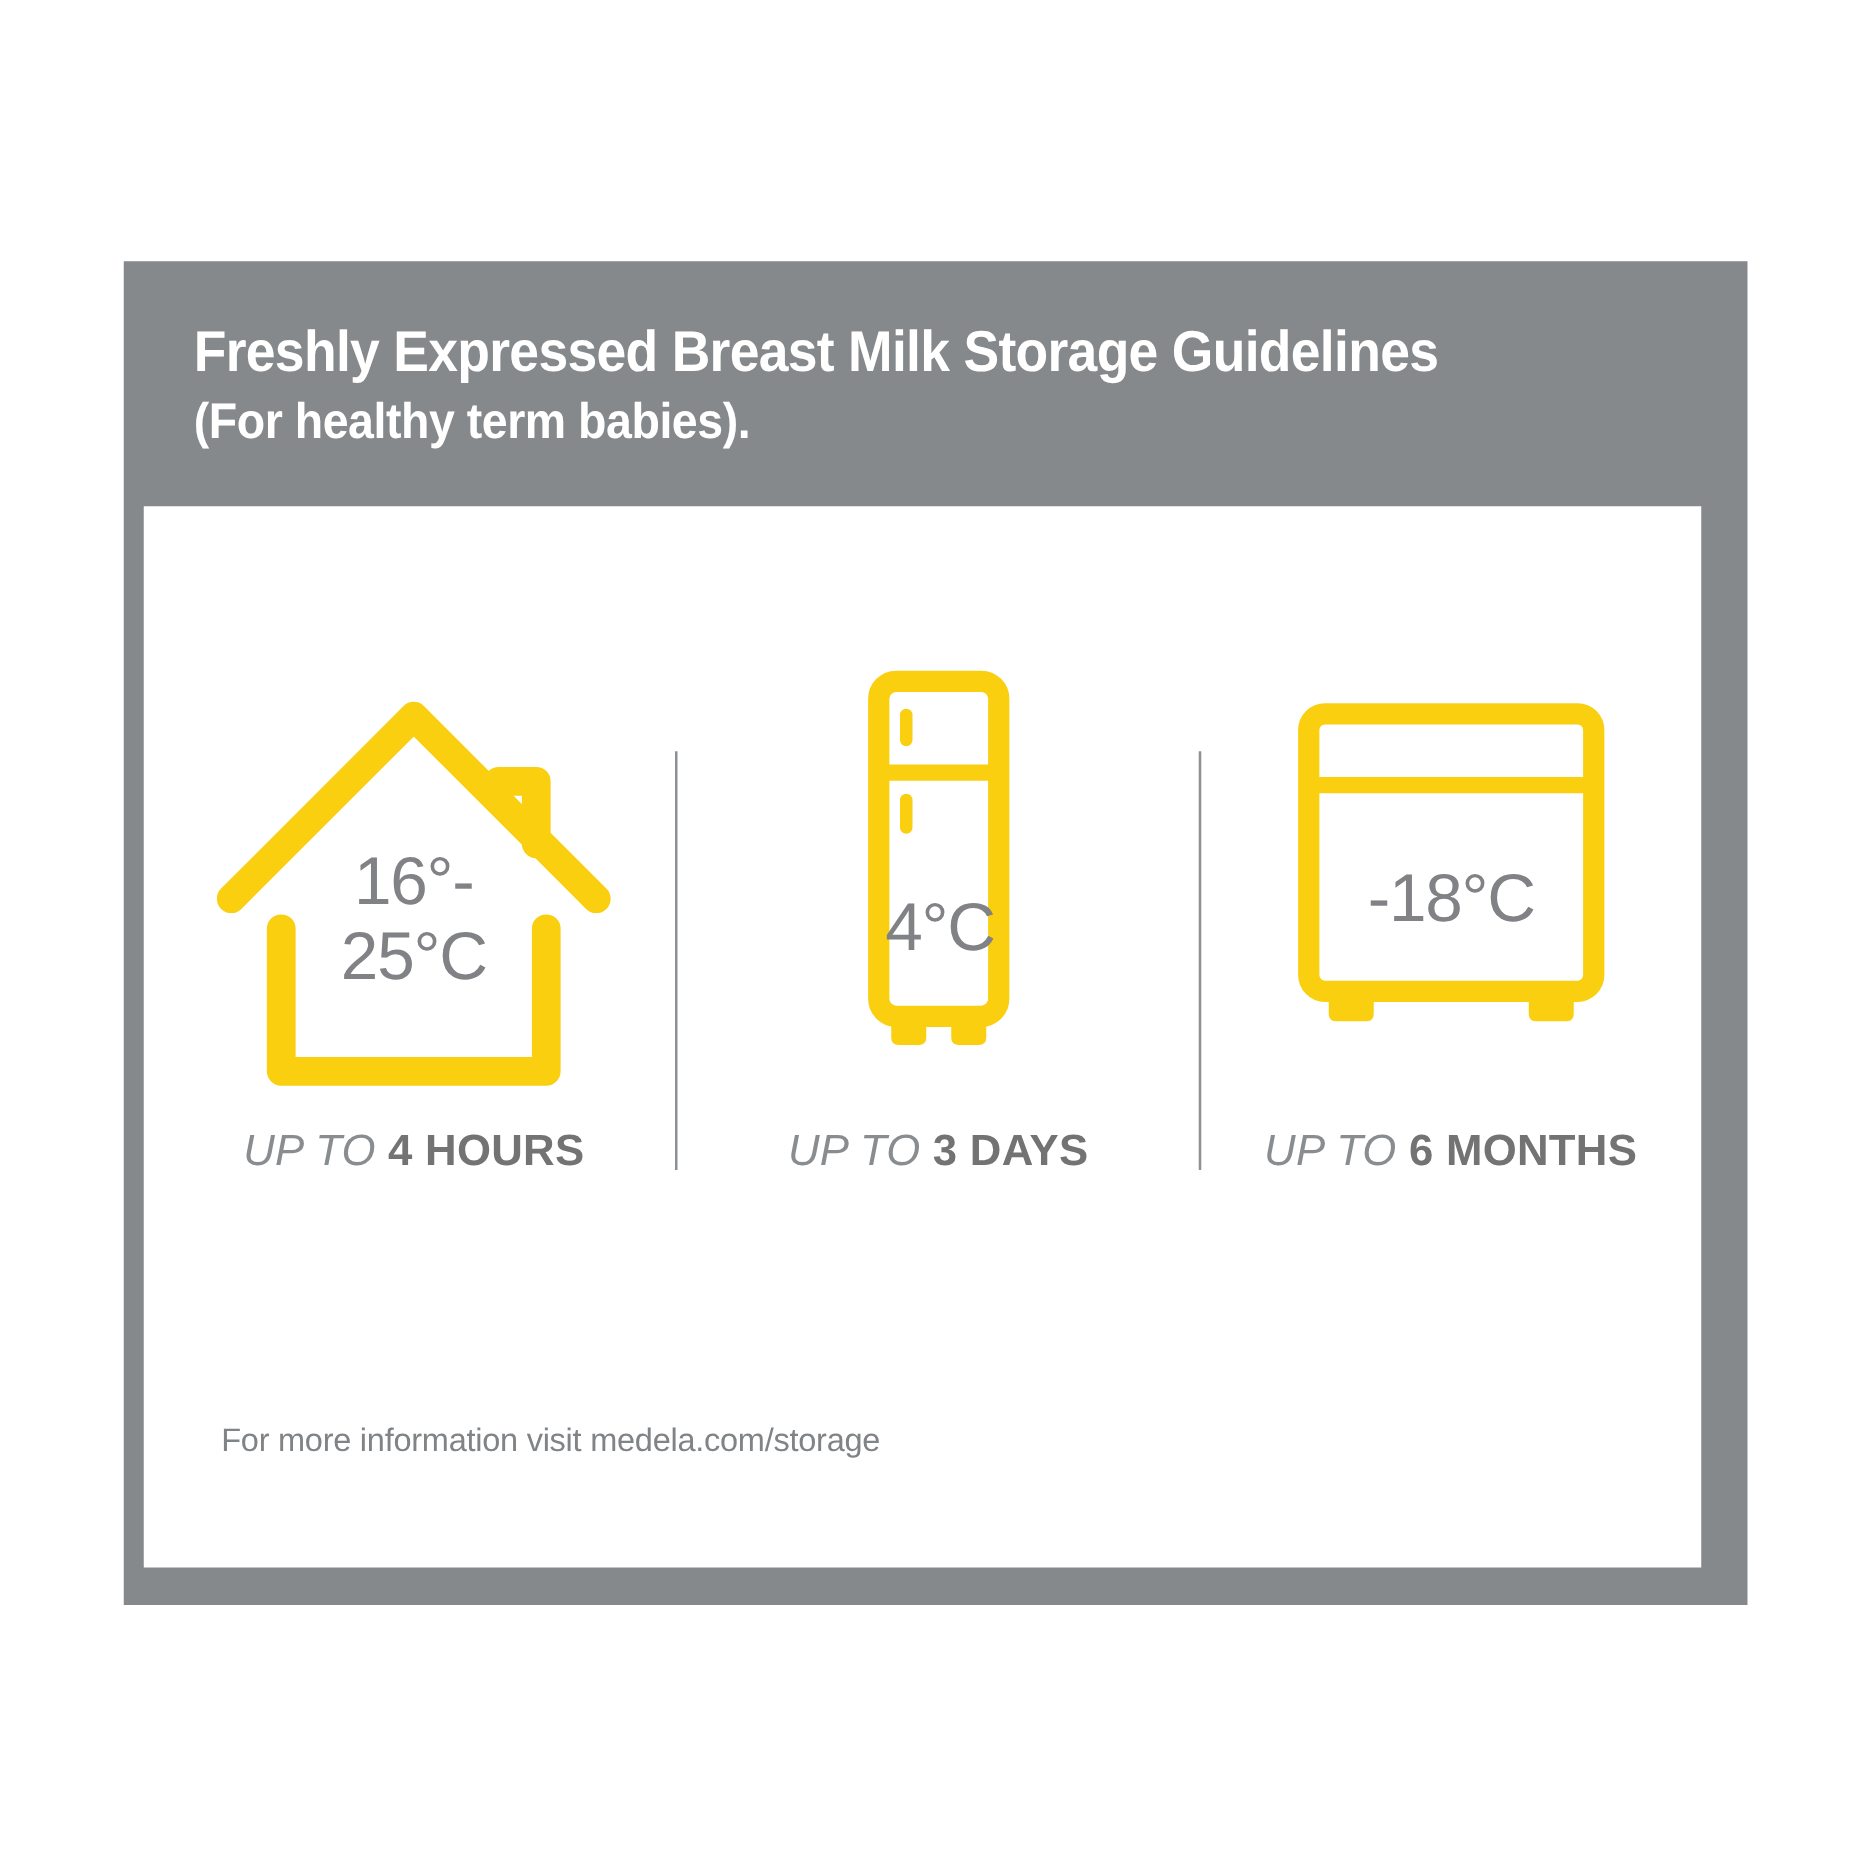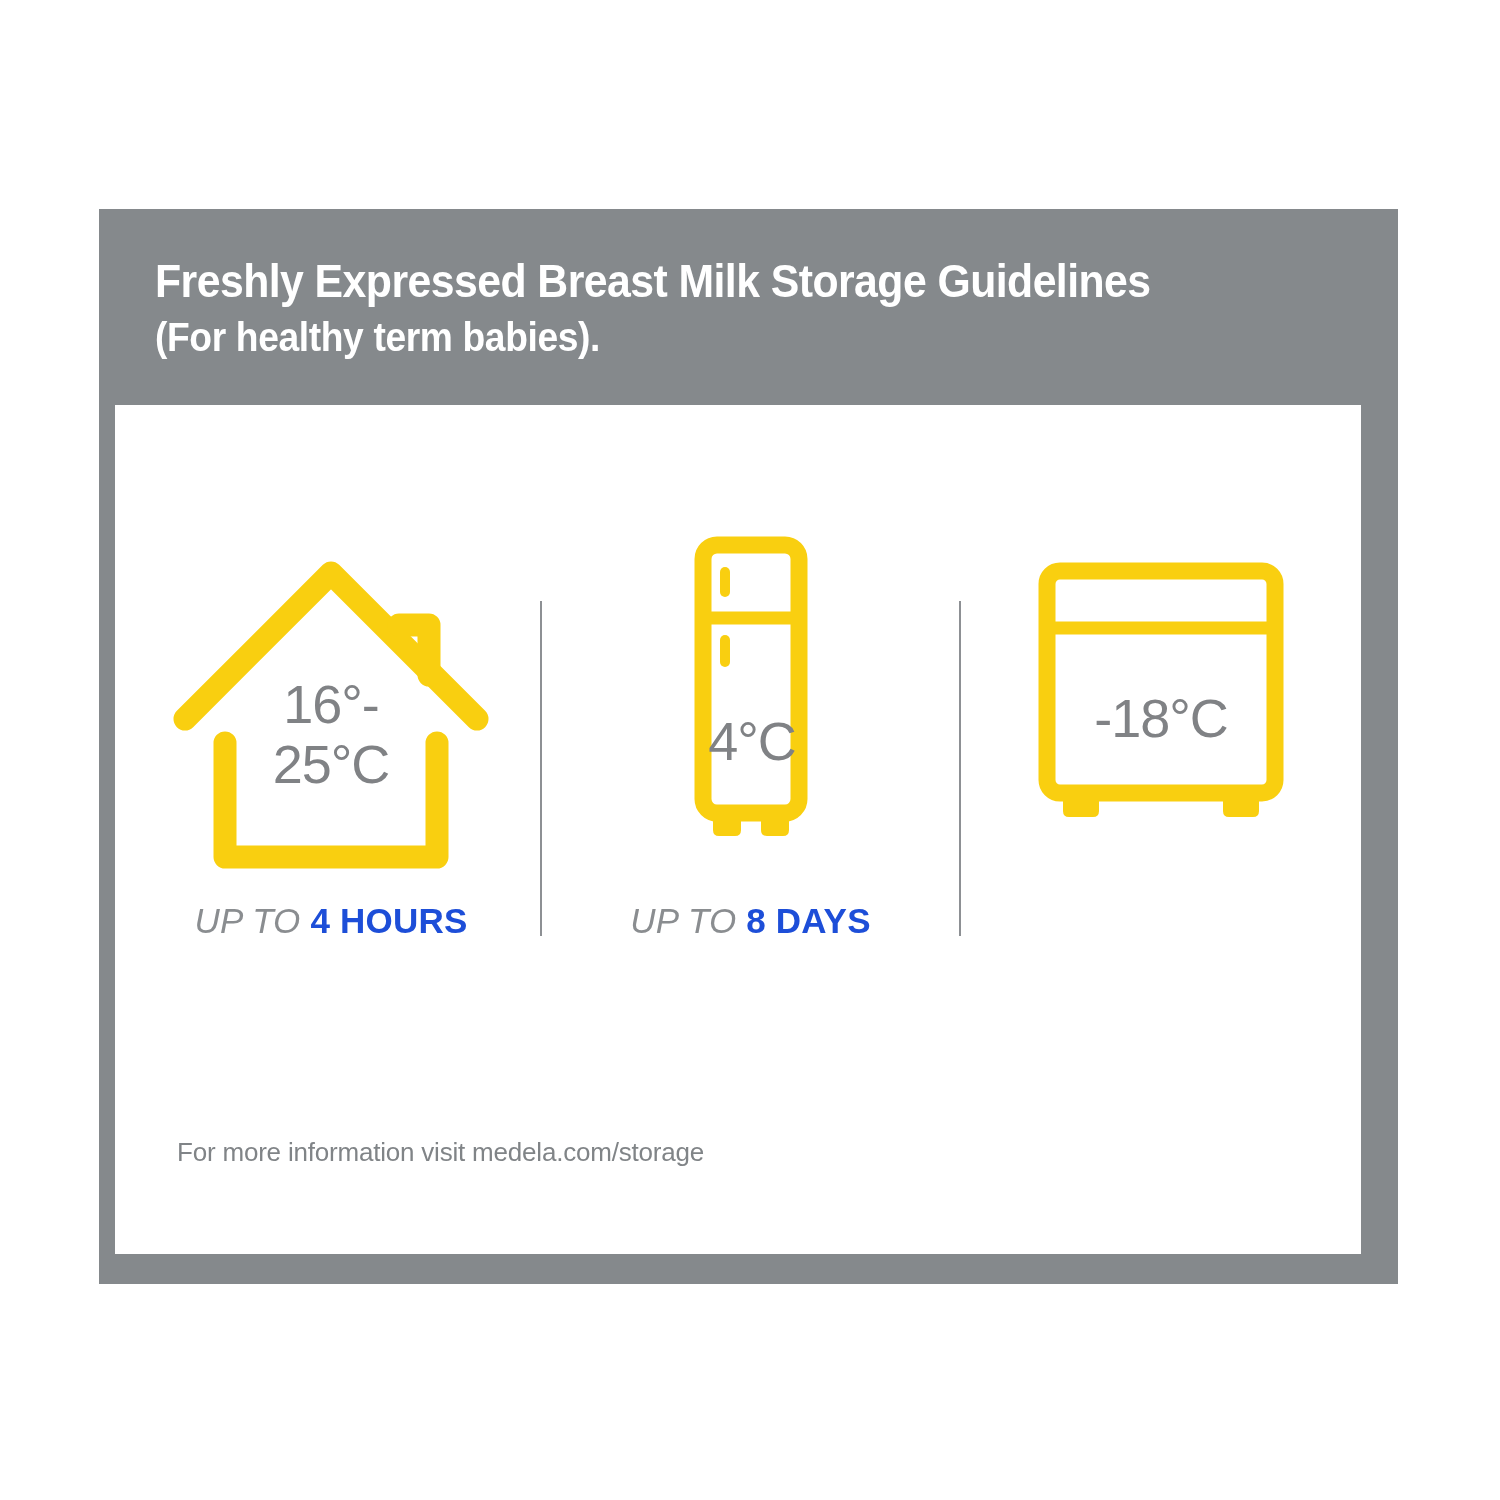--- a/index.html
+++ b/index.html
@@ -128,21 +128,21 @@
     left: 0;
     right: 0;
     text-align: center;
     font-family: "Liberation Sans", sans-serif;
     font-size: 35px;
     color: #8a8d90;
     letter-spacing: 0.2px;
     white-space: nowrap;
   }
   .caption .light { font-weight: normal; font-style: italic; }
-  .caption .bold  { font-weight: bold; color: #1d4ed8; }
+  .caption .bold  { font-weight: bold; color: #737373; }
 
   
   .divider {
     position: absolute;
     top: 196px;
     width: 2px;
     height: 335px;
     background: #8d9094;
   }
   .divider-1 { left: 425px; }
@@ -211,38 +211,41 @@
 
               <rect x="129" y="130" width="10" height="32" rx="5" ry="5" fill="#f9cf10"></rect>
 
               <path d="M122 308 L122 325 Q122 331 128 331 L144 331 Q150 331 150 325 L150 308 Z" fill="#f9cf10"></path>
               <path d="M170 308 L170 325 Q170 331 176 331 L192 331 Q198 331 198 325 L198 308 Z" fill="#f9cf10"></path>
 
               <text class="temp-label" x="161" y="255" text-anchor="middle">4°C</text>
             </svg>
           </div>
           <div class="caption">
-            <span class="light">UP TO </span><span class="bold">8 DAYS</span>
+            <span class="light">UP TO </span><span class="bold">3 DAYS</span>
           </div>
         </div>
 
         <div class="col col-2">
           <div class="icon-wrap">
             <svg width="320" height="280" viewBox="0 0 320 280">
 
               <rect x="46" y="66" width="228" height="222" rx="13" ry="13" fill="none" stroke="#f9cf10" stroke-width="17"></rect>
 
               <line x1="46" y1="123" x2="274" y2="123" stroke="#f9cf10" stroke-width="13" stroke-linecap="butt"></line>
 
               <path d="M62 288 L62 306 Q62 312 68 312 L92 312 Q98 312 98 306 L98 288 Z" fill="#f9cf10"></path>
               <path d="M222 288 L222 306 Q222 312 228 312 L252 312 Q258 312 258 306 L258 288 Z" fill="#f9cf10"></path>
 
               <text class="temp-label" x="160" y="232" text-anchor="middle">-18°C</text>
             </svg>
           </div>
+          <div class="caption">
+            <span class="light">UP TO </span><span class="bold">6 MONTHS</span>
+          </div>
         </div>
 
       </div>
 
       <div class="footer">For more information visit medela.com/storage</div>
 
     </div>
   </div>
 </div>
 

